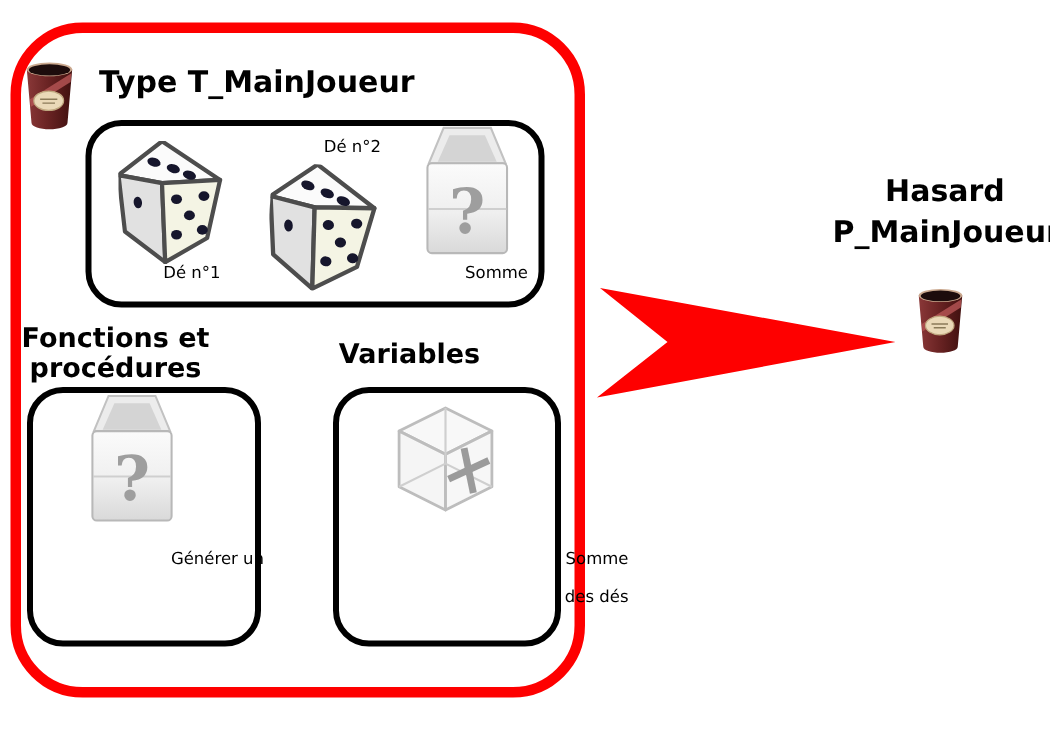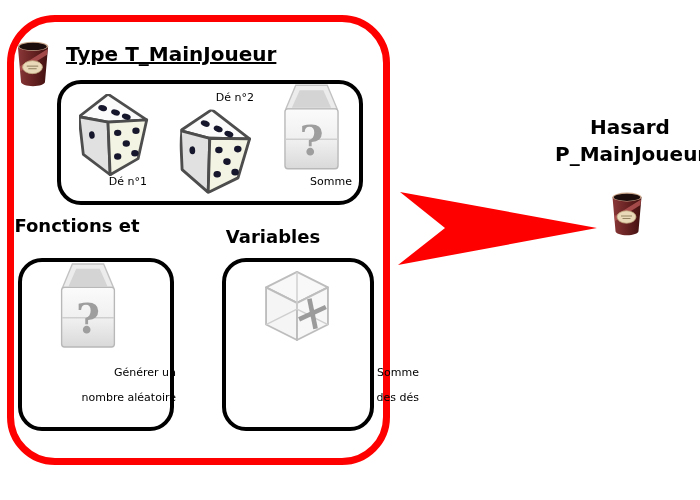--- a/index.html
+++ b/index.html
@@ -14,21 +14,21 @@
     border:7px solid #fe0000;border-radius:48px;background:transparent;
   }
   
   .bbox{
     box-sizing:border-box;border:4px solid #000;border-radius:24px;background:#fff;
   }
   .dice-box{left:57px;top:80px;width:306px;height:125px;}
   .func-box{left:18px;top:258px;width:156px;height:173px;}
   .var-box{left:222px;top:258px;width:152px;height:173px;}
   .title{font-weight:bold;font-size:20px;line-height:24px;white-space:nowrap;}
-  .type-title{left:66px;top:42px;text-decoration:underline;}
+  .type-title{left:66px;top:42px;}
   .pkg-title{left:555px;top:114px;width:150px;text-align:center;line-height:27px;white-space:normal;}
   .sec-label{font-weight:bold;font-size:18px;line-height:20px;text-align:center;}
   .func-label{left:9px;top:216px;width:136px;}
   .var-label{left:223px;top:227px;width:100px;}
   .ital{font-size:11px;line-height:25px;text-align:right;}
   .de2-label{left:174px;top:85px;width:80px;}
   .de1-label{left:67px;top:169px;width:80px;}
   .hasard-label{left:272px;top:169px;width:80px;}
   .gen-label{left:16px;top:360px;width:160px;}
   .somme-label{left:223px;top:360px;width:150px;padding-left:46px;}
@@ -124,35 +124,35 @@
       <rect x="2" y="26" width="54" height="61" rx="3" fill="url(#boxg)" stroke="#b8b8b8" stroke-width="1.4"></rect>
       <path d="M2.5,57 h53" stroke="#cfcfcf" stroke-width="1.4"></path>
       <text x="29" y="73" font-size="42" font-weight="bold" fill="#9e9e9e" text-anchor="middle" font-family="DejaVu Serif, serif">?</text>
     </svg>
   </span>
 
   <div class="abs ital hasard-label">Somme</div>
 
   <div class="abs sec-label func-label">
     <span>Fonctions et</span><br>
+    <span>procédures</span>
   </div>
 
   <div class="abs bbox func-box"></div>
   <span class="abs icon" style="left:57px;top:262px;">
     <svg width="62" height="87" viewBox="0 0 58 89">
       <polygon points="3,26 13,2 45,2 55,26" fill="#ececec" stroke="#c2c2c2" stroke-width="1.4"></polygon>
       <polygon points="9,25 17,7 41,7 49,25" fill="#d4d4d4"></polygon>
       <rect x="2" y="26" width="54" height="61" rx="3" fill="url(#boxg)" stroke="#b8b8b8" stroke-width="1.4"></rect>
       <path d="M2.5,57 h53" stroke="#cfcfcf" stroke-width="1.4"></path>
       <text x="29" y="73" font-size="42" font-weight="bold" fill="#9e9e9e" text-anchor="middle" font-family="DejaVu Serif, serif">?</text>
     </svg>
   </span>
   <div class="abs ital gen-label">
     <span>Générer un</span><br>
-    <span>nombre aléatoire</span>
   </div>
 
   <div class="abs sec-label var-label">Variables</div>
 
   <div class="abs bbox var-box"></div>
   <span class="abs icon" style="left:264px;top:263px;">
     <svg width="66" height="88" viewBox="0 0 64 72">
       <g stroke="#bdbdbd" stroke-width="1.8" stroke-linejoin="round">
         <polygon points="32,2 62,17 32,32 2,17" fill="#f5f5f5" fill-opacity="0.75"></polygon>
         <polygon points="2,17 32,32 32,68 2,53" fill="#ededed" fill-opacity="0.55"></polygon>

